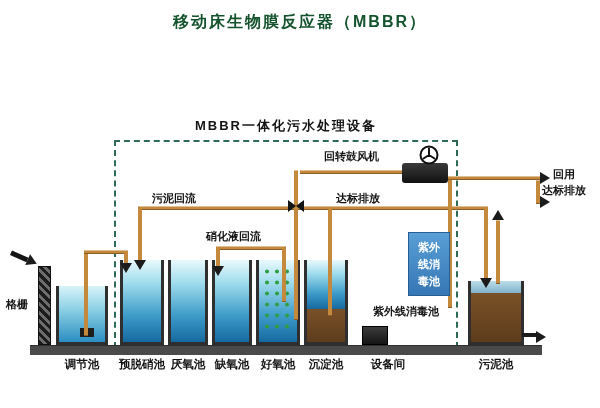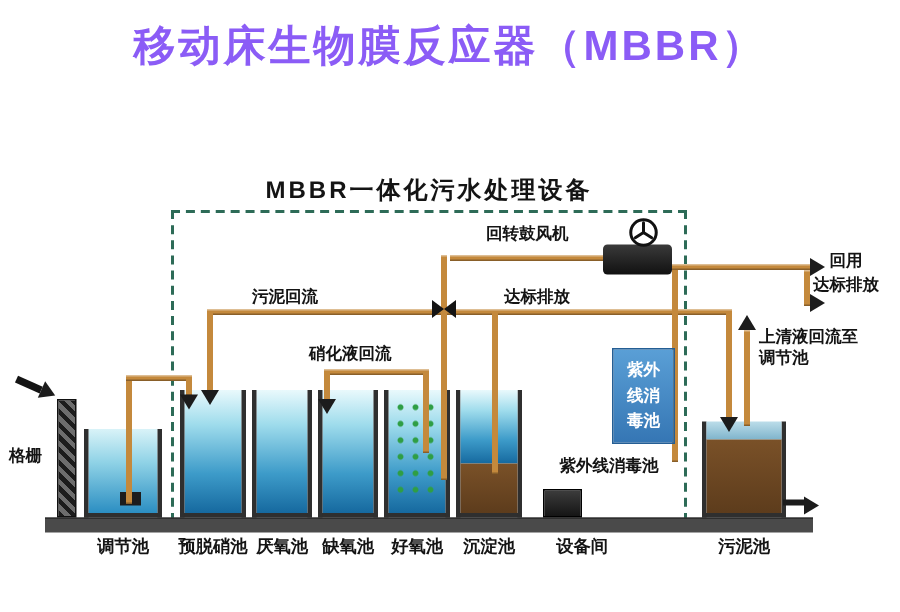--- a/index.html
+++ b/index.html
@@ -3,25 +3,25 @@
 <meta charset="utf-8">
 <style>
   * { margin:0; padding:0; box-sizing:border-box; }
   html,body { background:#ffffff; }
   .page {
     position:relative; width:600px; height:408px; background:#ffffff;
     font-family:"Liberation Sans","DejaVu Sans",sans-serif; overflow:hidden;
   }
   .abs { position:absolute; }
   .title {
-    color:#8b5cf6; font-size:28px; font-weight:bold; letter-spacing:2px;
+    color:#14532d; font-size:16px; font-weight:bold; letter-spacing:2px;
     text-align:center;
   }
   .boxlabel {
-    color:#141414; font-size:16px; font-weight:bold; letter-spacing:2px;
+    color:#141414; font-size:13px; font-weight:bold; letter-spacing:2px;
     text-align:center;
   }
   .dashedbox { border:2px dashed #2d6b57; }
   .ground { background:#4a4a4a; border-top:1px solid #2e2e2e; }
   .tank { border:3px solid #2f2f2f; border-top:none; }
   .water-std { background:linear-gradient(180deg,#e9f9fc 0%,#9fdcec 28%,#3d9bc9 68%,#16699f 100%); }
   .water-reg { background:linear-gradient(180deg,#d9f3f8 0%,#8fd2e6 40%,#2b8ec2 100%); }
   .sludge { background:linear-gradient(180deg,#7a5128 0%,#5d3c1c 100%); }
   .dots {
     position:absolute; left:3px; right:3px; top:6px; bottom:10px;
@@ -106,21 +106,21 @@
 
   <div class="abs pipe" style="left:84px; top:250px; width:4px; height:86px;"></div>
   <div class="abs pipe" style="left:84px; top:250px; width:44px; height:4px;"></div>
   <div class="abs pipe" style="left:124px; top:250px; width:4px; height:14px;"></div>
   <div class="abs arrow-down" style="left:120px; top:263px;"></div>
 
   <div class="abs pipe" style="left:138px; top:206px; width:194px; height:4px;"></div>
   <div class="abs pipe" style="left:138px; top:206px; width:4px; height:56px;"></div>
   <div class="abs arrow-down" style="left:134px; top:260px;"></div>
   <div class="abs pipe" style="left:328px; top:206px; width:4px; height:110px;"></div>
-  <div class="abs lbl" style="left:168px; top:192px; width:60px;">污泥回流</div>
+  <div class="abs lbl" style="left:152px; top:192px; width:60px;">污泥回流</div>
 
   <div class="abs pipe" style="left:332px; top:206px; width:156px; height:4px;"></div>
   <div class="abs pipe" style="left:484px; top:206px; width:4px; height:74px;"></div>
   <div class="abs arrow-down" style="left:480px; top:278px;"></div>
   <div class="abs lbl" style="left:336px; top:192px; width:58px;">达标排放</div>
 
   <div class="abs pipe" style="left:300px; top:170px; width:104px; height:4px;"></div>
   <div class="abs pipe" style="left:294px; top:170px; width:4px; height:150px;"></div>
   <div class="abs valve" style="left:288px; top:200px;">
     <span class="vl"></span>
@@ -144,21 +144,20 @@
   <div class="abs pipe" style="left:448px; top:176px; width:4px; height:132px;"></div>
   <div class="abs pipe" style="left:448px; top:176px; width:92px; height:4px;"></div>
   <div class="abs arrow-right" style="left:540px; top:172px;"></div>
   <div class="abs lbl" style="left:553px; top:168px; width:34px;">回用</div>
   <div class="abs pipe" style="left:536px; top:180px; width:4px; height:24px;"></div>
   <div class="abs arrow-right" style="left:540px; top:196px;"></div>
   <div class="abs lbl" style="left:532px; top:184px; width:64px;text-align:center;">达标排放</div>
 
   <div class="abs pipe" style="left:496px; top:220px; width:4px; height:64px;"></div>
   <div class="abs arrow-up" style="left:492px; top:210px;"></div>
-  <div class="abs lbl" style="left:506px; top:219px; width:70px;">上清液回流至调节池</div>
 
   <div class="abs" style="left:522px; top:333px; width:14px; height:4px; background:#1c1c1c;"></div>
   <div class="abs arrow-right" style="left:536px; top:331px;"></div>
 
   <div class="abs control-box" style="left:408px; top:232px; width:42px; height:64px;">紫外线消毒池</div>
   <div class="abs lbl" style="left:354px; top:305px; width:104px; text-align:center;">紫外线消毒池</div>
   <div class="abs devbox" style="left:362px; top:326px; width:26px; height:19px;"></div>
 
 </div>
 

